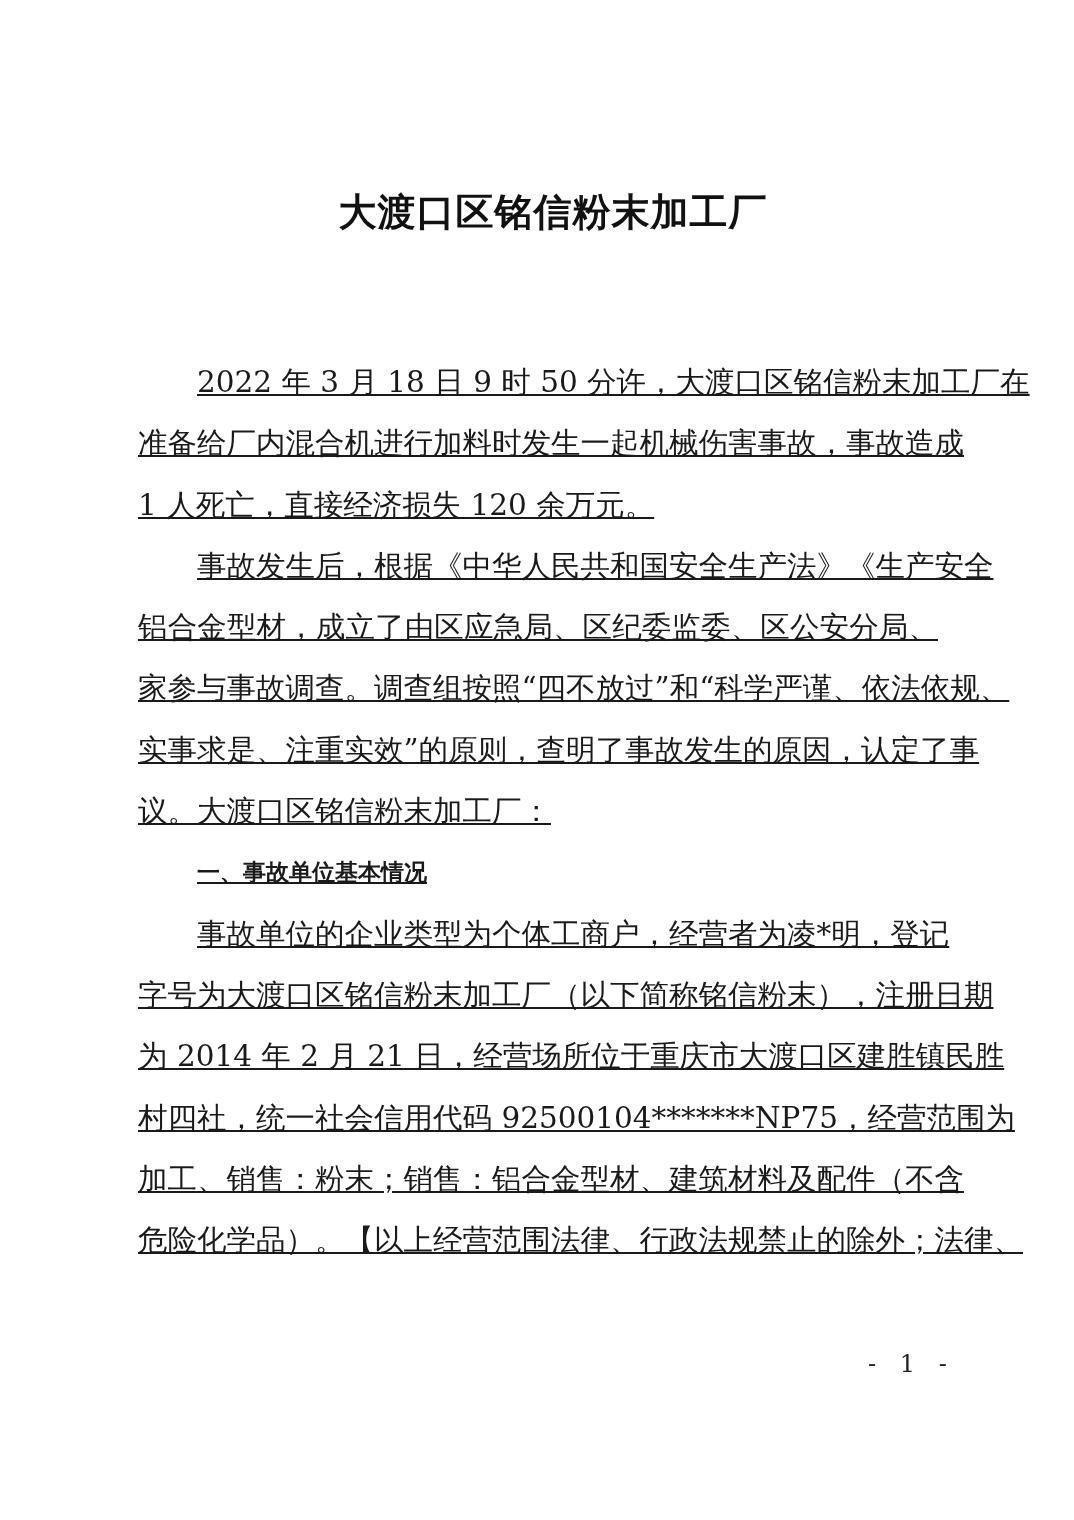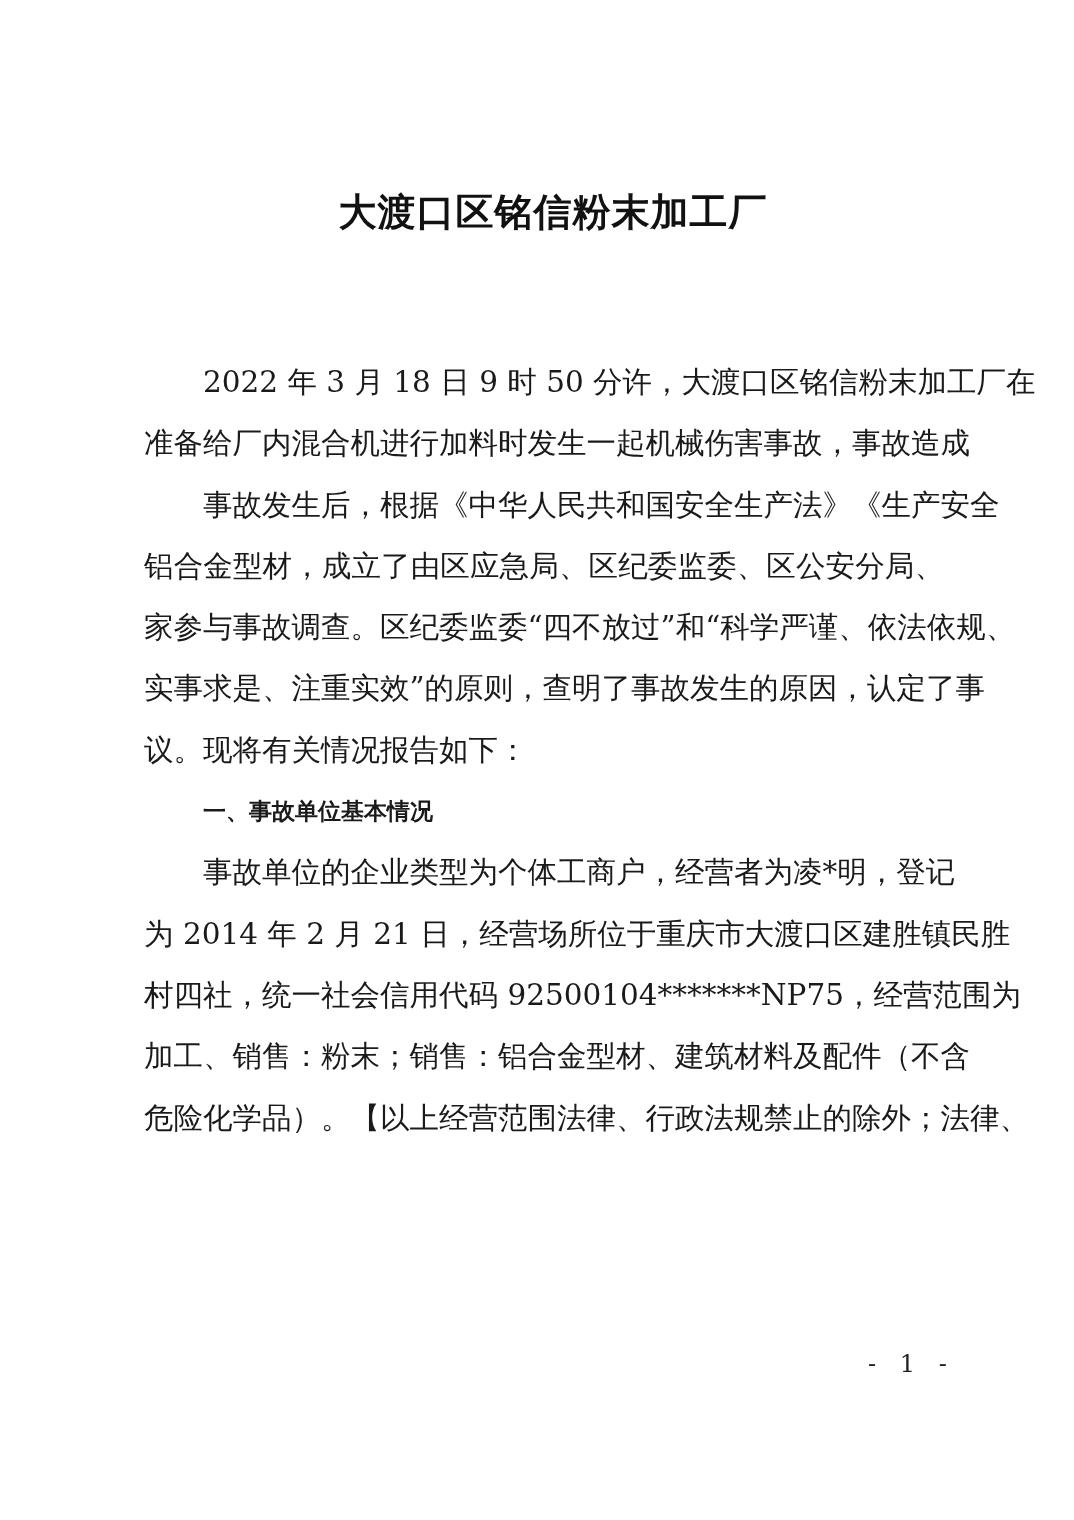--- a/index.html
+++ b/index.html
@@ -4,50 +4,52 @@
 <style>
   html, body { margin: 0; padding: 0; background: #ffffff; }
   body { width: 1074px; height: 1520px; position: relative; overflow: hidden;
          font-family: "DejaVu Serif", "Liberation Serif", serif; color: #1a1a1a; }
   .page { position: absolute; left: 0; top: 0; width: 1074px; height: 1520px; background: #fff; }
   .title { position: absolute; left: 16px; width: 1074px; text-align: center;
            font-family: "DejaVu Serif", "Liberation Serif", serif; font-weight: bold;
            font-size: 38px; line-height: 50px; color: #111; letter-spacing: 1px; }
   .title.l1 { top: 187px; }
   .title.l2 { top: 240px; }
-  .body-text { position: absolute; left: 144px; width: 800px; top: 352px; }
+  .body-text { position: absolute; left: 138px; width: 800px; top: 352px; text-decoration: underline; }
   .line { height: 61.3px; line-height: 61.3px; font-size: 29.5px; white-space: nowrap;
           text-align: justify; text-align-last: justify; letter-spacing: 0px; color: #1a1a1a; }
   .line.last { text-align-last: left; }
   .line.indent { padding-left: 59px; }
   .heading { font-family: "DejaVu Sans", "Liberation Sans", sans-serif; font-weight: bold;
              text-align-last: left; font-size: 23px; }
   .page-number { position: absolute; top: 1350px; left: 868px; font-size: 24px;
                  color: #222; letter-spacing: 8px; }
 </style>
 </head>
 <body>
 
 <div class="page">
   <div class="title l1">大渡口区铭信粉末加工厂</div>
 
   <div class="body-text">
 
     <div class="line indent">2022 年 3 月 18 日 9 时 50 分许，大渡口区铭信粉末加工厂在</div>
     <div class="line">准备给厂内混合机进行加料时发生一起机械伤害事故，事故造成</div>
+    <div class="line last">1 人死亡，直接经济损失 120 余万元。</div>
 
     <div class="line indent">事故发生后，根据《中华人民共和国安全生产法》《生产安全</div>
     <div class="line">铝合金型材，成立了由区应急局、区纪委监委、区公安分局、</div>
-    <div class="line">家参与事故调查。区纪委监委“四不放过”和“科学严谨、依法依规、</div>
+    <div class="line">家参与事故调查。调查组按照“四不放过”和“科学严谨、依法依规、</div>
     <div class="line">实事求是、注重实效”的原则，查明了事故发生的原因，认定了事</div>
-    <div class="line last">议。现将有关情况报告如下：</div>
+    <div class="line last">议。大渡口区铭信粉末加工厂：</div>
 
     <div class="line indent heading">一、事故单位基本情况</div>
 
     <div class="line indent">事故单位的企业类型为个体工商户，经营者为凌*明，登记</div>
+    <div class="line">字号为大渡口区铭信粉末加工厂（以下简称铭信粉末），注册日期</div>
     <div class="line">为 2014 年 2 月 21 日，经营场所位于重庆市大渡口区建胜镇民胜</div>
     <div class="line">村四社，统一社会信用代码 92500104*******NP75，经营范围为</div>
     <div class="line">加工、销售：粉末；销售：铝合金型材、建筑材料及配件（不含</div>
     <div class="line">危险化学品）。【以上经营范围法律、行政法规禁止的除外；法律、</div>
   </div>
 
   <div class="page-number">- 1 -</div>
 </div>
 
 </body></html>

